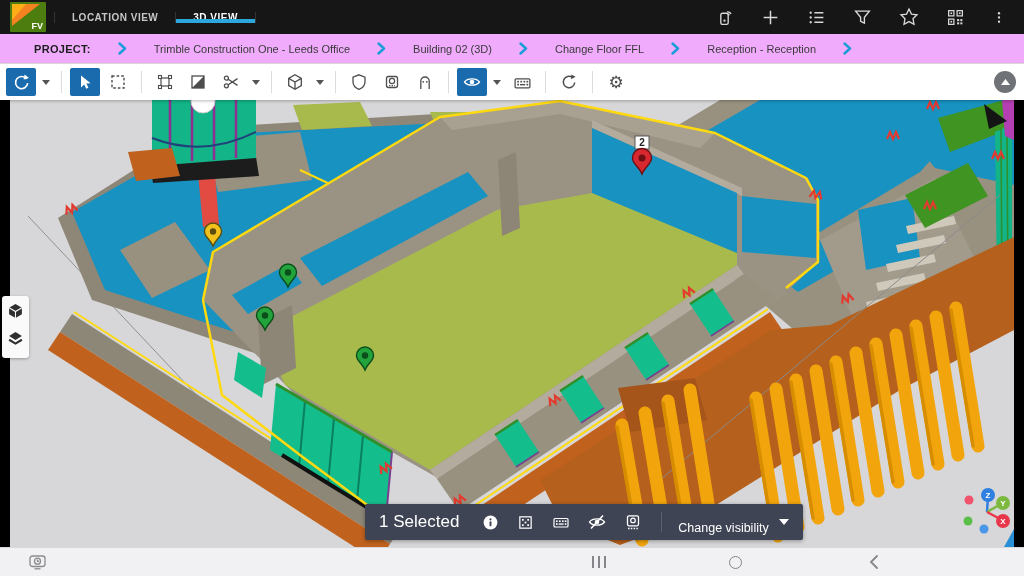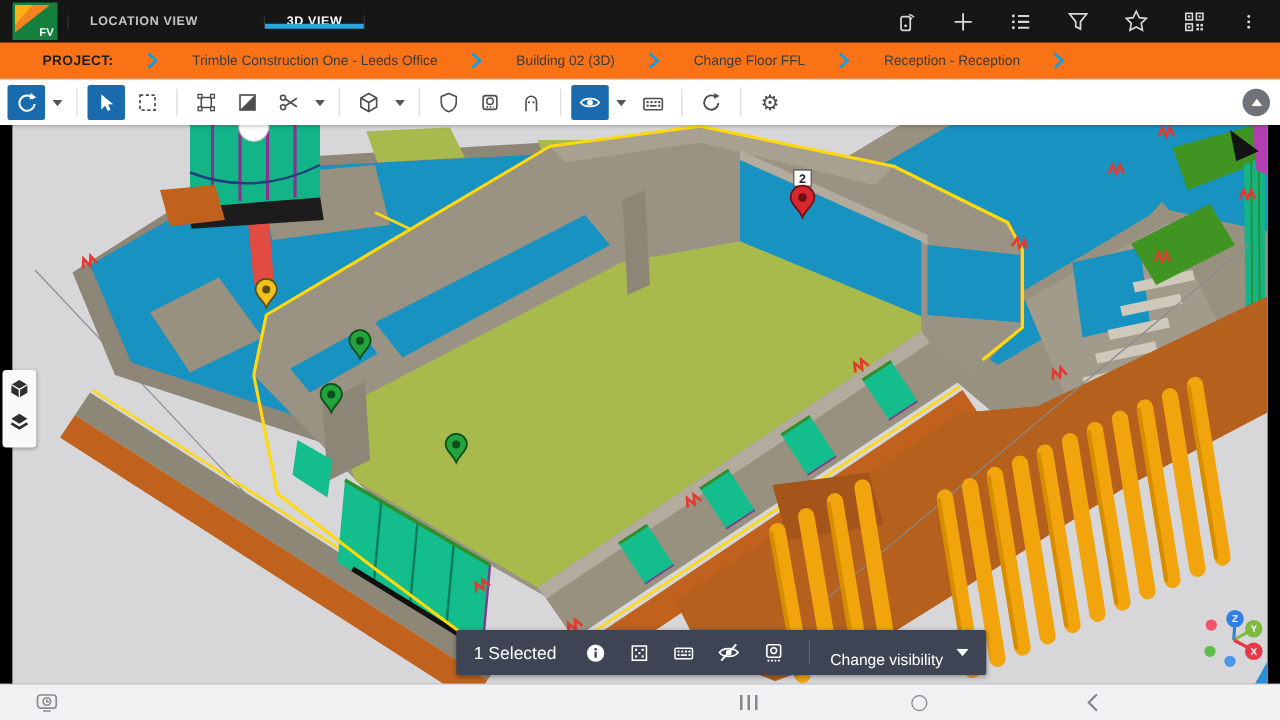--- a/index.html
+++ b/index.html
@@ -1,38 +1,38 @@
 <!DOCTYPE html>
 <html><head>
 <meta charset="utf-8">
 <style>
   * { margin:0; padding:0; box-sizing:border-box; }
   html,body { width:1024px; height:576px; overflow:hidden; background:#000;
     font-family:"Liberation Sans", sans-serif; }
 
   
   .topbar { height:34px; background:#161616; display:flex; align-items:stretch; }
-  .logo { width:36px; height:30px; margin:2px 8px 2px 10px; background:#15803d;
+  .logo { width:36px; height:30px; margin:2px 8px 2px 10px; background:#4d7c0f;
     position:relative; overflow:hidden; border-radius:1px; align-self:center; }
   .logo svg { position:absolute; top:0; left:0; }
   .logo span { position:absolute; right:3px; bottom:1px; color:#fff; font-size:9px; font-weight:bold; }
   .tabs { display:flex; align-items:center; }
   .tab { position:relative; display:flex; align-items:center; padding:0 17px;
     color:#c6c6c6; font-size:10px; font-weight:bold; letter-spacing:.5px;
     border-left:1px solid #343434; cursor:default; white-space:nowrap; }
   .tab:last-child { border-right:1px solid #343434; }
-  .tab.active { color:#fff;margin-left:36px; }
+  .tab.active { color:#fff; }
   .tab.active::after { content:""; position:absolute; left:0; right:0; bottom:0;
     height:4px; background:#2ba7dd; }
   .top-icons { margin-left:auto; display:flex; align-items:center; gap:27px;
     padding-right:18px; color:#d8d8d8; }
   .top-icons .ticon { display:flex; align-items:center; justify-content:center; }
 
   
-  .crumbbar { height:30px; background:#f97316; border-bottom:1px solid #e3e3e3;
+  .crumbbar { height:30px; background:#f0abfc; border-bottom:1px solid #e3e3e3;
     display:flex; align-items:center; padding-left:34px; font-size:11px; color:#333; }
   .crumb-label { font-weight:bold; color:#1d1d1d; letter-spacing:.3px; }
   .crumb-chev { margin:0 27px; display:flex; }
   .crumb-item { color:#3a3a3a; white-space:nowrap; }
 
   
   .toolbar { height:36px; background:#fff; display:flex; align-items:center;
     padding-left:6px; gap:3px; box-shadow:0 1px 3px rgba(0,0,0,.28); position:relative; z-index:5; }
   .tbtn { width:30px; height:28px; border-radius:2px; display:flex; align-items:center;
     justify-content:center; color:#4d4d4d; }
@@ -47,21 +47,21 @@
   .viewport { position:relative; height:447px; background:#d7d7d9; overflow:hidden; }
   .edge { position:absolute; top:0; bottom:0; background:#000; z-index:1; }
   .edge.left { left:0; width:10px; } .edge.right { right:0; width:10px; }
   .scene { position:absolute; left:0; top:0; z-index:2; }
   .side-panel { position:absolute; left:2px; top:196px; width:27px; height:62px; z-index:6;
     background:#fafafa; border-radius:3px; box-shadow:0 1px 3px rgba(0,0,0,.3);
     display:flex; flex-direction:column; align-items:center; justify-content:space-evenly; }
   .selbar { position:absolute; left:365px; top:404px; height:36px; z-index:6;
     background:#3e4454; border-radius:2px; display:flex; align-items:center;
     padding:0 14px; color:#fff; box-shadow:0 1px 4px rgba(0,0,0,.35); }
-  .selbar .sel-text { font-size:14px; margin-right:14px; white-space:nowrap; }
+  .selbar .sel-text { font-size:17px; margin-right:14px; white-space:nowrap; }
   .selbar .sicon { margin:0 9px; display:flex; align-items:center; }
   .selbar .sdiv { width:1px; height:20px; background:#5a6070; margin:0 10px; }
   .selbar .cv-label { font-size:12.5px; margin:12px 10px 0 6px; white-space:nowrap; }
 
   
   .bottombar { height:29px; background:#f1f1f3; border-top:1px solid #d9d9db; position:relative; }
   .bb { position:absolute; top:0; height:100%; display:flex; align-items:center; color:#85858a; }
   .bb-left { left:28px; }
   .bb-recents { left:592px; gap:4px; }
   .bb-recents i { display:block; width:2px; height:12px; background:#85858a; }

